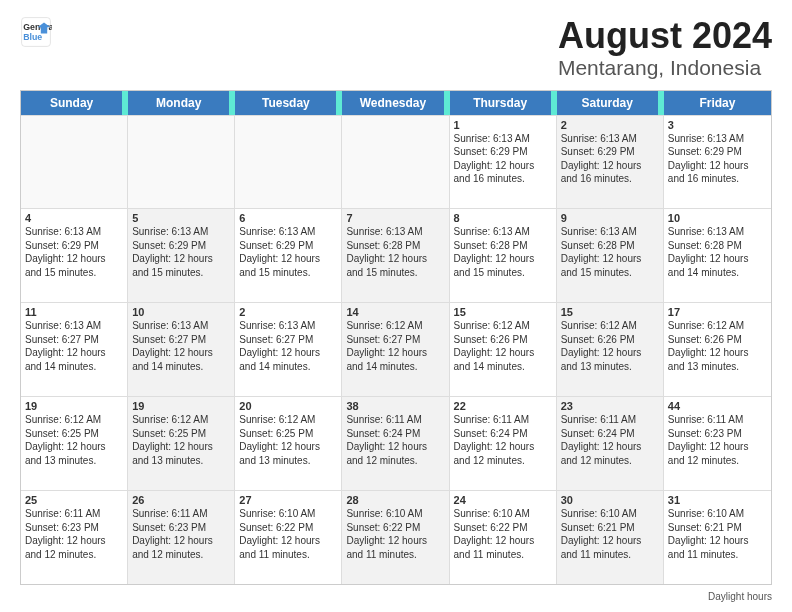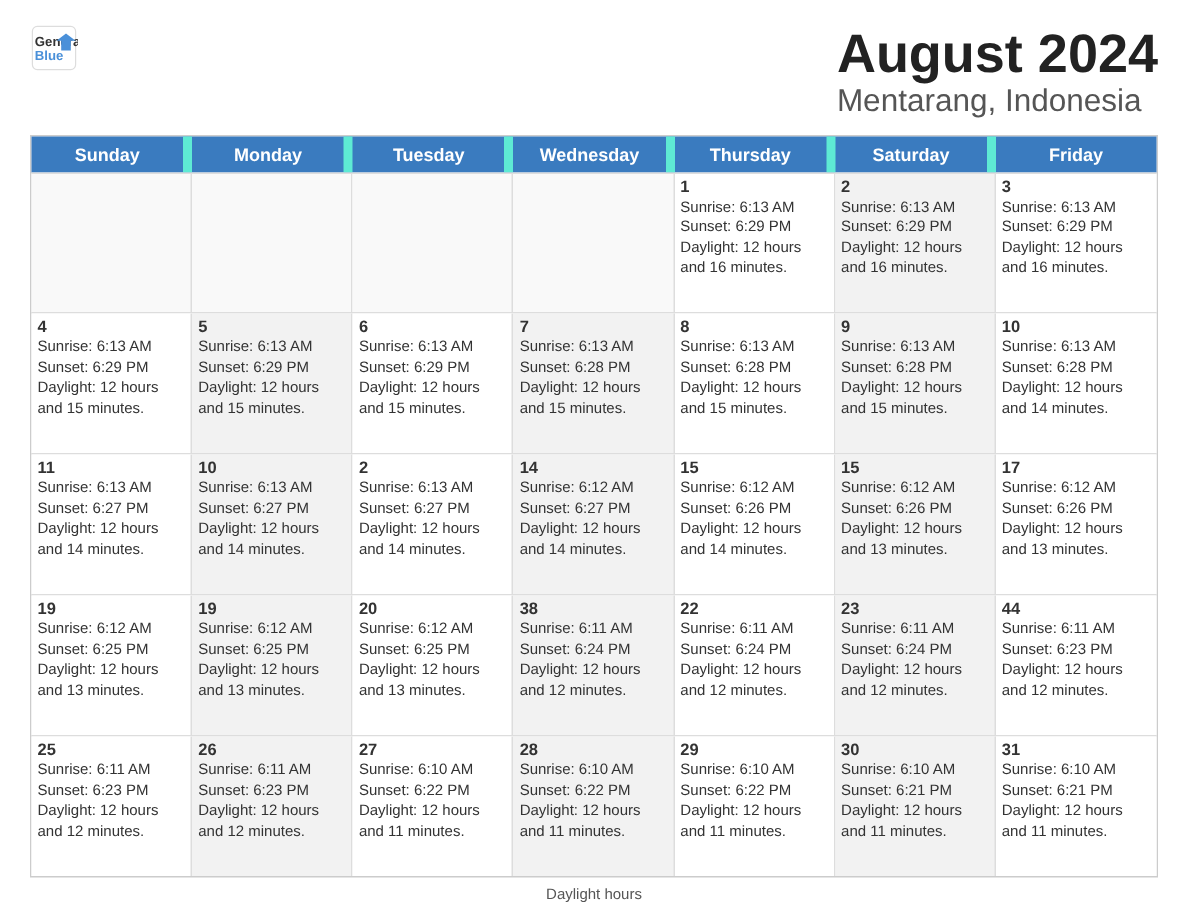--- a/index.html
+++ b/index.html
@@ -97,21 +97,21 @@
     }
     .cell-detail {
       font-size: 10px;
       line-height: 1.35;
       color: #333;
     }
     .footer {
       margin-top: 6px;
       font-size: 10px;
       color: #555;
-      text-align: center;
+      text-align: right;
     }
   </style>
 </head>
 <body>
 
 <div class="page">
   <div class="header">
     <div class="logo">
       <svg class="logo-icon" viewBox="0 0 40 40">
         <rect x="2" y="2" width="36" height="36" rx="4" fill="#fff" stroke="#ddd" stroke-width="1"></rect>
@@ -340,21 +340,21 @@
 and 11 minutes.</div>
           </div>
           <div class="cal-cell shaded">
             <span class="day-num">28</span>
             <div class="cell-detail" style="white-space: pre-line;">Sunrise: 6:10 AM
 Sunset: 6:22 PM
 Daylight: 12 hours
 and 11 minutes.</div>
           </div>
           <div class="cal-cell">
-            <span class="day-num">29</span>
+            <span class="day-num">24</span>
             <div class="cell-detail" style="white-space: pre-line;">Sunrise: 6:10 AM
 Sunset: 6:22 PM
 Daylight: 12 hours
 and 11 minutes.</div>
           </div>
           <div class="cal-cell shaded">
             <span class="day-num">30</span>
             <div class="cell-detail" style="white-space: pre-line;">Sunrise: 6:10 AM
 Sunset: 6:21 PM
 Daylight: 12 hours

